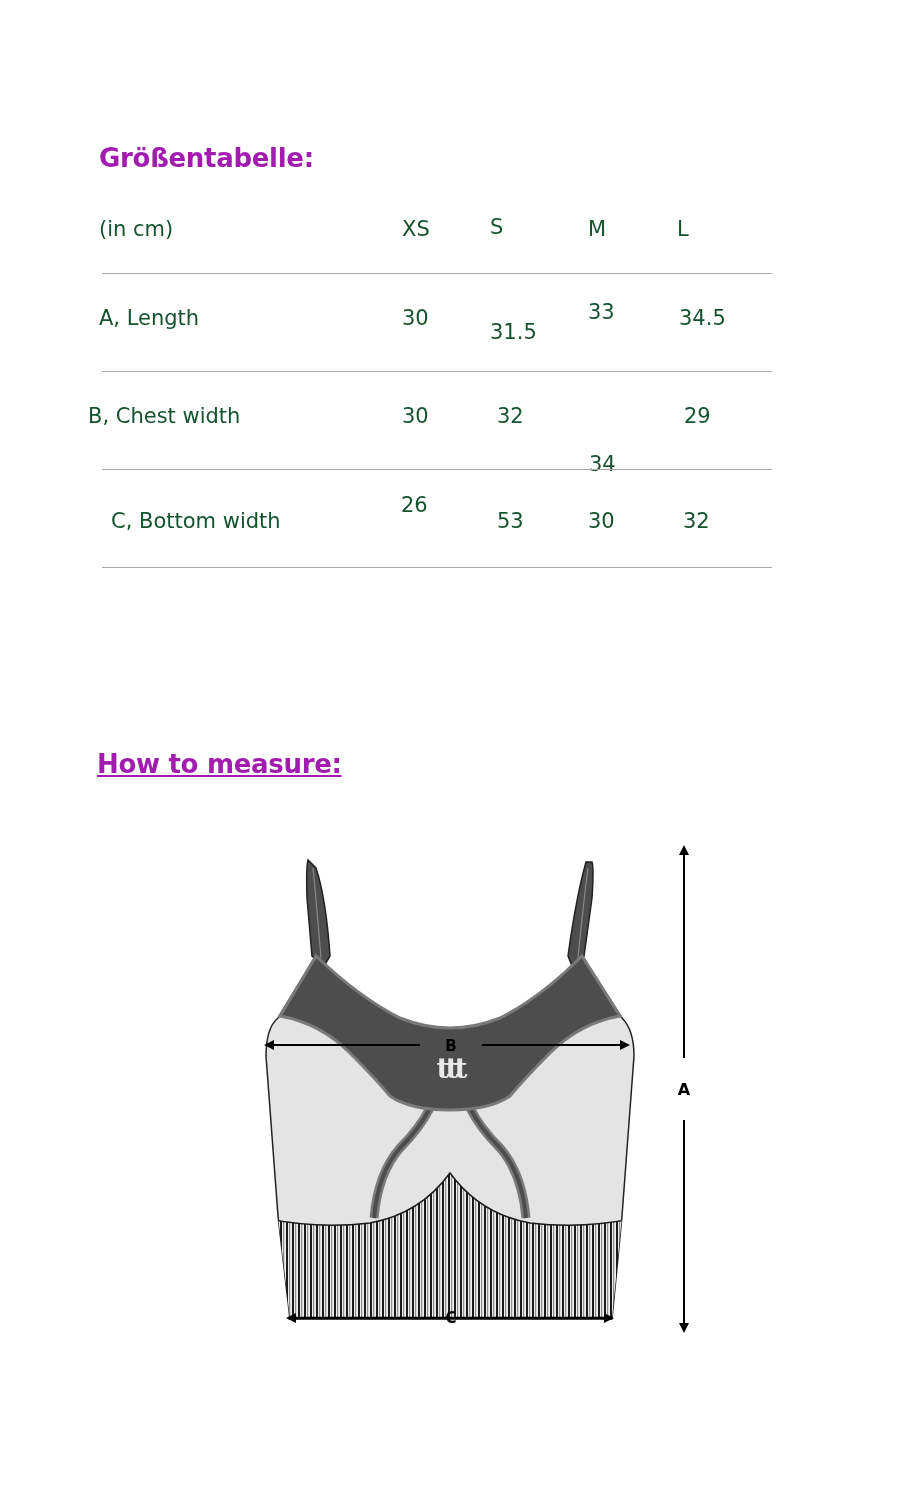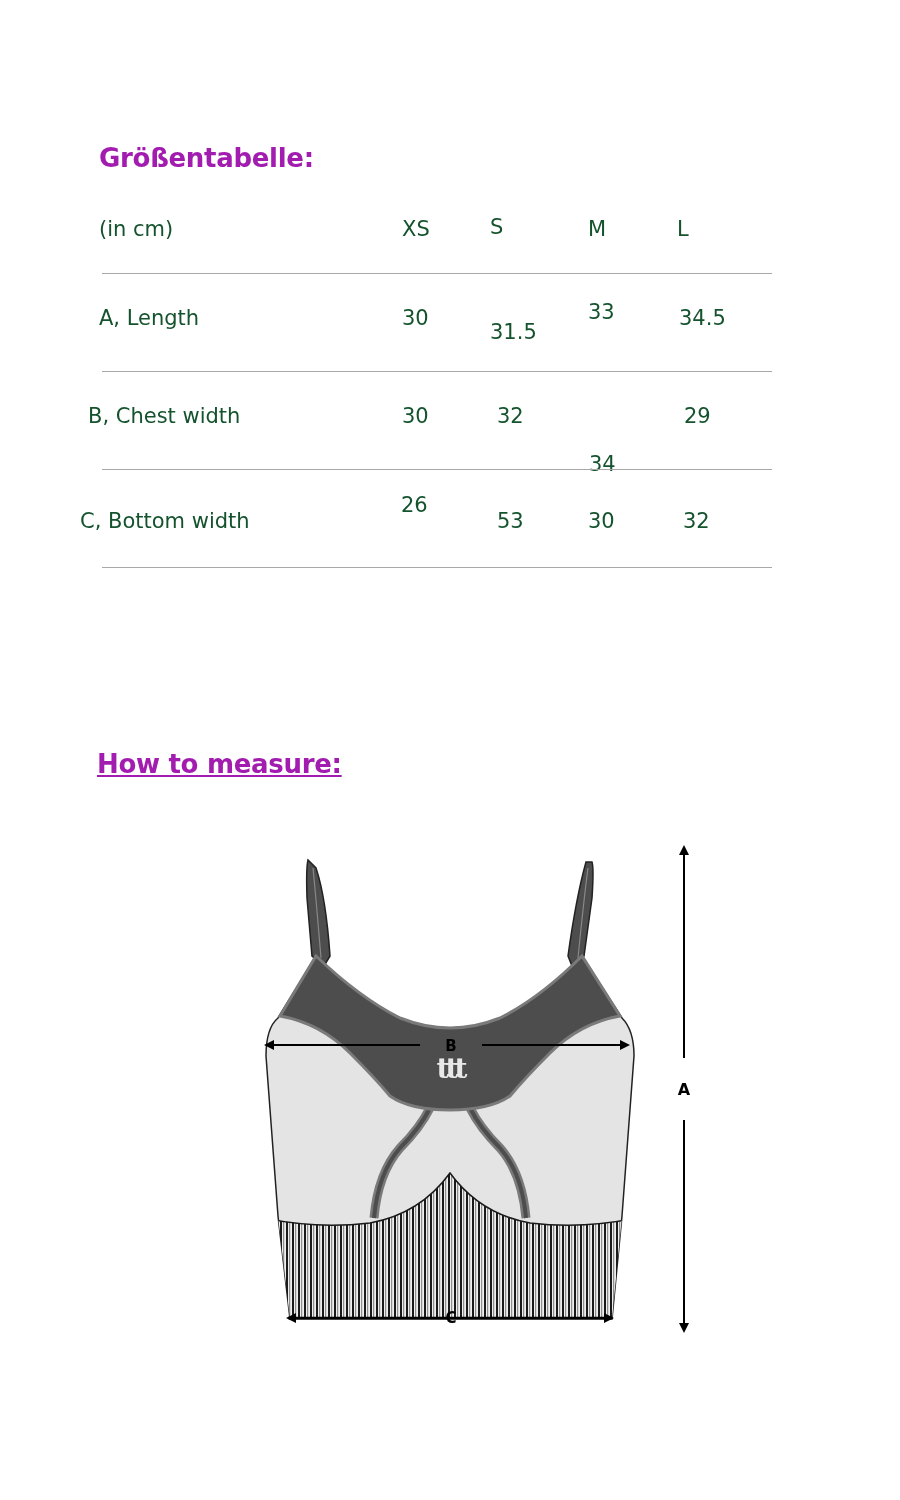--- a/index.html
+++ b/index.html
@@ -38,21 +38,21 @@
   <div>
     <div class="cell" style="left:88px;top:404px;">B, Chest width</div>
     <div class="cell num" style="left:402px;top:404px;">30</div>
     <div class="cell num" style="left:497px;top:404px;">32</div>
     <div class="cell num" style="left:589px;top:404px;margin-top:48px;">34</div>
     <div class="cell num" style="left:684px;top:404px;">29</div>
   </div>
   <div class="rule" style="top:469px;"></div>
 
   <div>
-    <div class="cell" style="left:80px;top:509px;">C, Bottom width</div>
+    <div class="cell" style="left:111px;top:509px;">C, Bottom width</div>
     <div class="cell num" style="left:401px;top:493px;">26</div>
     <div class="cell num" style="left:497px;top:509px;">53</div>
     <div class="cell num" style="left:588px;top:509px;">30</div>
     <div class="cell num" style="left:683px;top:509px;">32</div>
   </div>
   <div class="rule" style="top:567px;"></div>
 </div>
 
 <div class="h" style="left:97px;top:749px;text-decoration:underline;">How to measure:</div>
 

